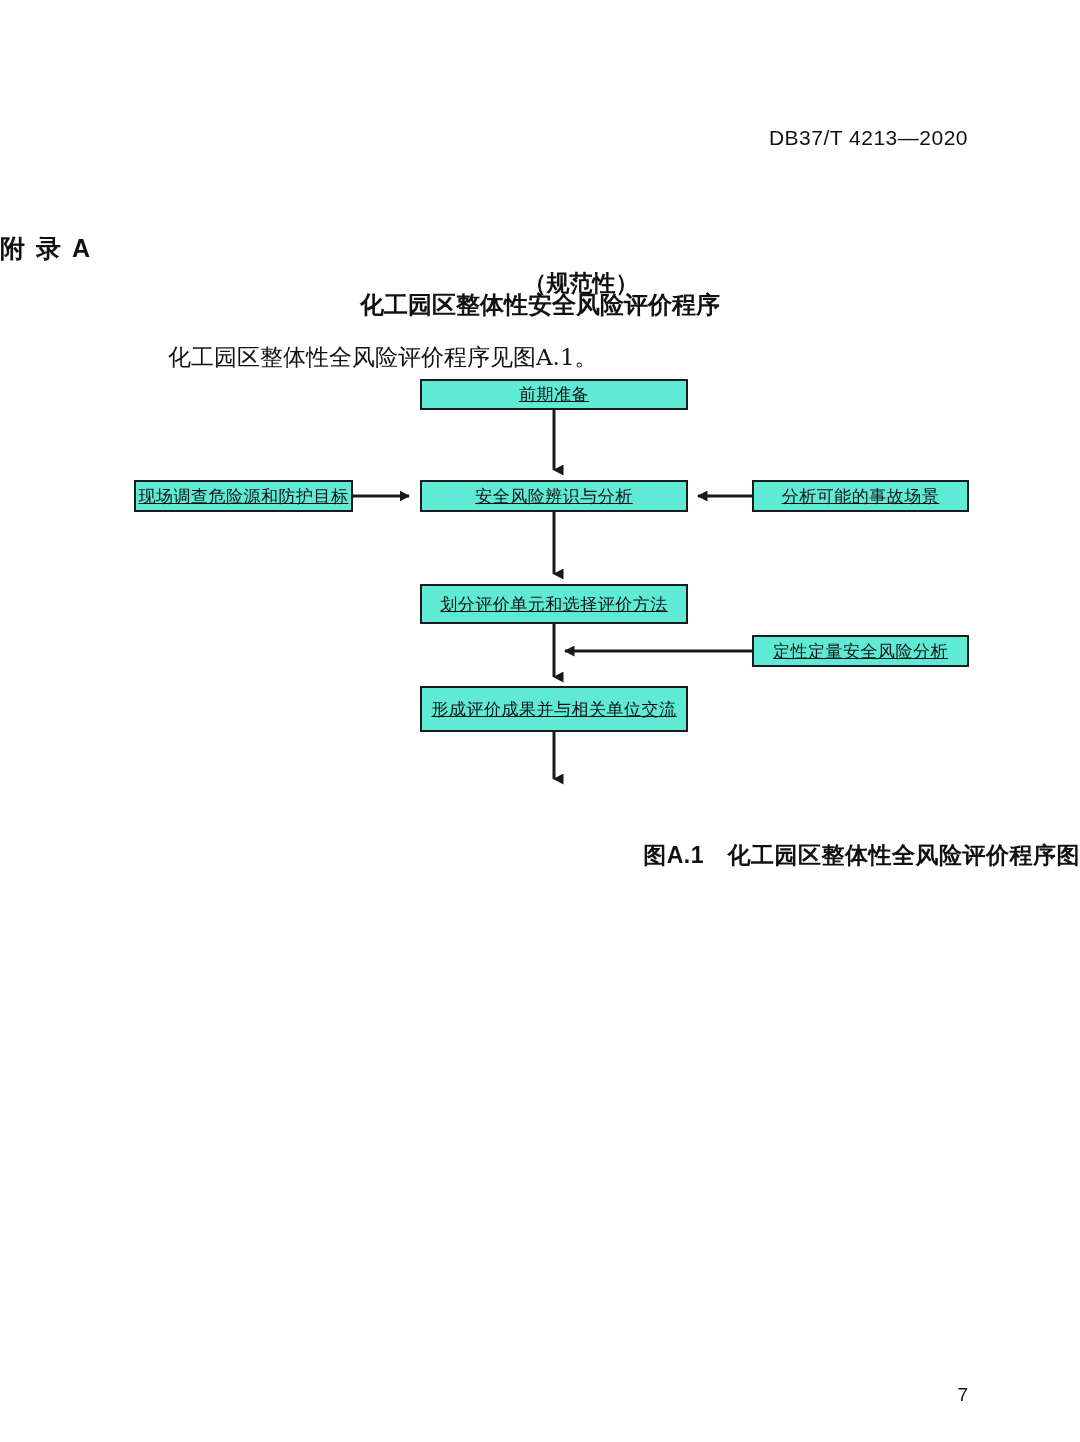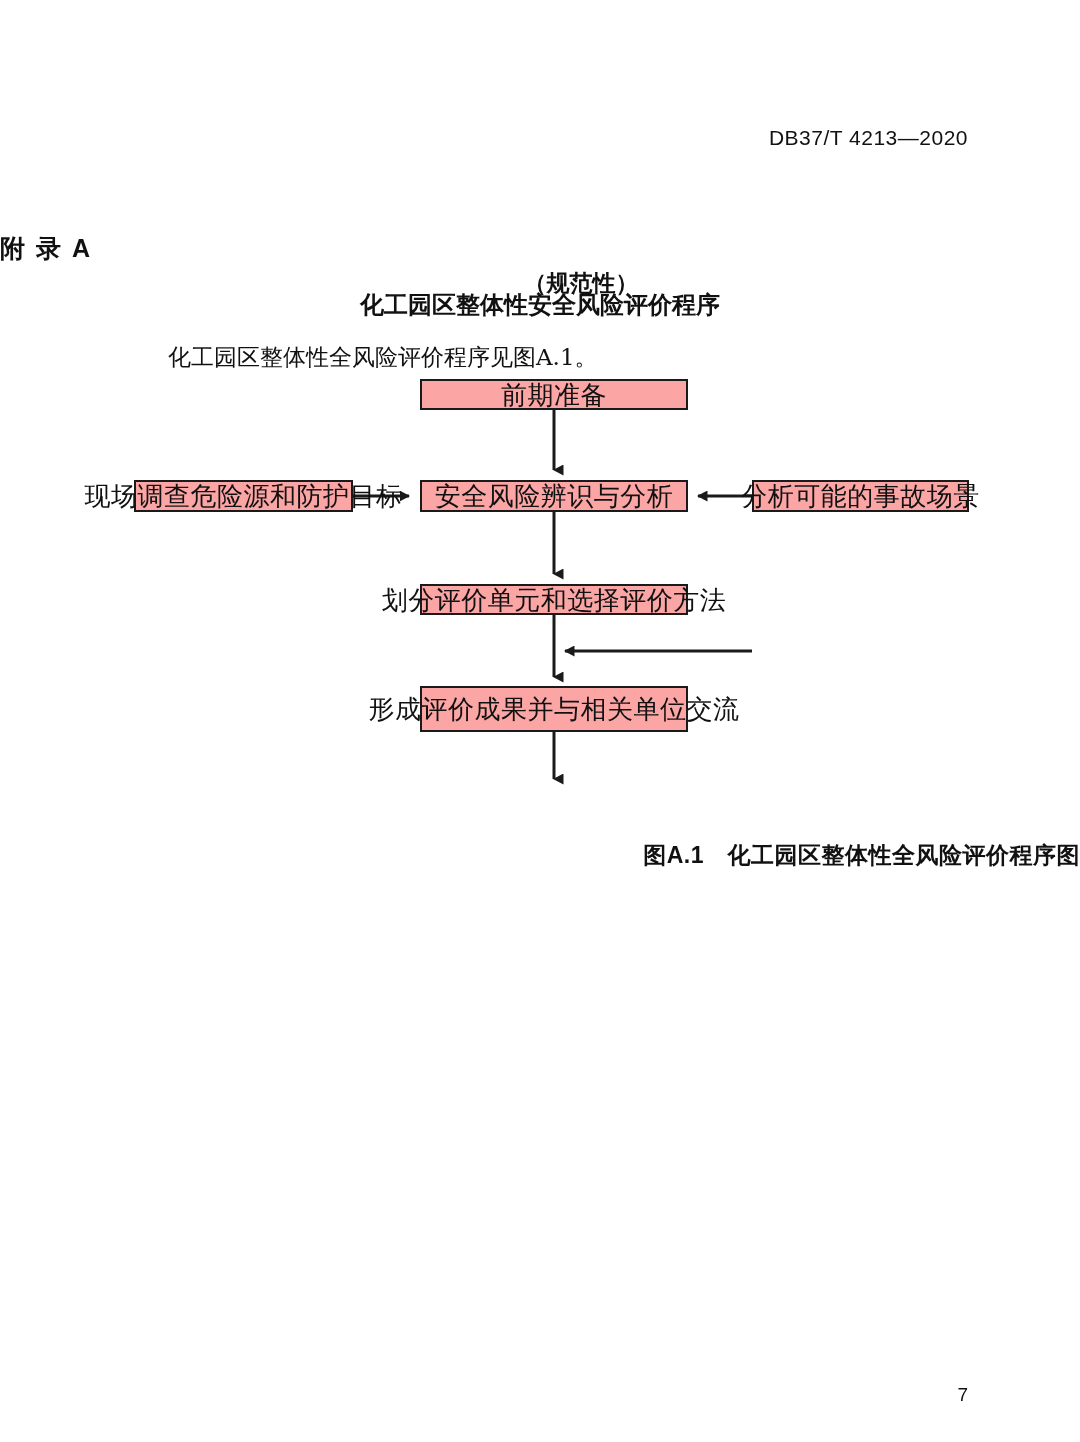--- a/index.html
+++ b/index.html
@@ -93,36 +93,37 @@
     height: 1442px;
     pointer-events: none;
   }
   .flow svg {
     display: block;
   }
   .node {
     position: absolute;
     box-sizing: border-box;
     border: 2px solid #1a1a1a;
-    background: #fca5a5;
+    background: #5eead4;
     display: flex;
     align-items: center;
     justify-content: center;
-    font-size: 26px;
+    font-size: 17px;
     line-height: 1;
     color: #111;
     white-space: nowrap;
     letter-spacing: 0.5px;
+    text-decoration: underline;
   }
 
   #node-prep          { left: 420px; top: 379px;  width: 268px; height: 31px; }
   #node-identify      { left: 420px; top: 480px;  width: 268px; height: 32px; }
   #node-survey        { left: 134px; top: 480px;  width: 219px; height: 32px; }
   #node-scenario      { left: 752px; top: 480px;  width: 217px; height: 32px; }
-  #node-units         { left: 420px; top: 584px;  width: 268px; height: 31px; }
+  #node-units         { left: 420px; top: 584px;  width: 268px; height: 40px; }
   #node-quant         { left: 752px; top: 635px;  width: 217px; height: 32px; }
   #node-results       { left: 420px; top: 686px;  width: 268px; height: 46px; }
   #node-report        { left: 420px; top: 789px;  width: 268px; height: 32px; }
 
   
   .fig-caption {
     position: absolute;
     top: 840px;
     left: 0;
     width: 1080px;
@@ -195,20 +196,21 @@
   <div class="node" id="node-prep">前期准备</div>
 
   <div class="node" id="node-survey">现场调查危险源和防护目标</div>
 
   <div class="node" id="node-identify">安全风险辨识与分析</div>
 
   <div class="node" id="node-scenario">分析可能的事故场景</div>
 
   <div class="node" id="node-units">划分评价单元和选择评价方法</div>
 
+  <div class="node" id="node-quant">定性定量安全风险分析</div>
 
   <div class="node" id="node-results">形成评价成果并与相关单位交流</div>
 
 
   <div class="fig-caption">图A.1　化工园区整体性全风险评价程序图</div>
 
   <div class="page-number">7</div>
 
 </div>
 

